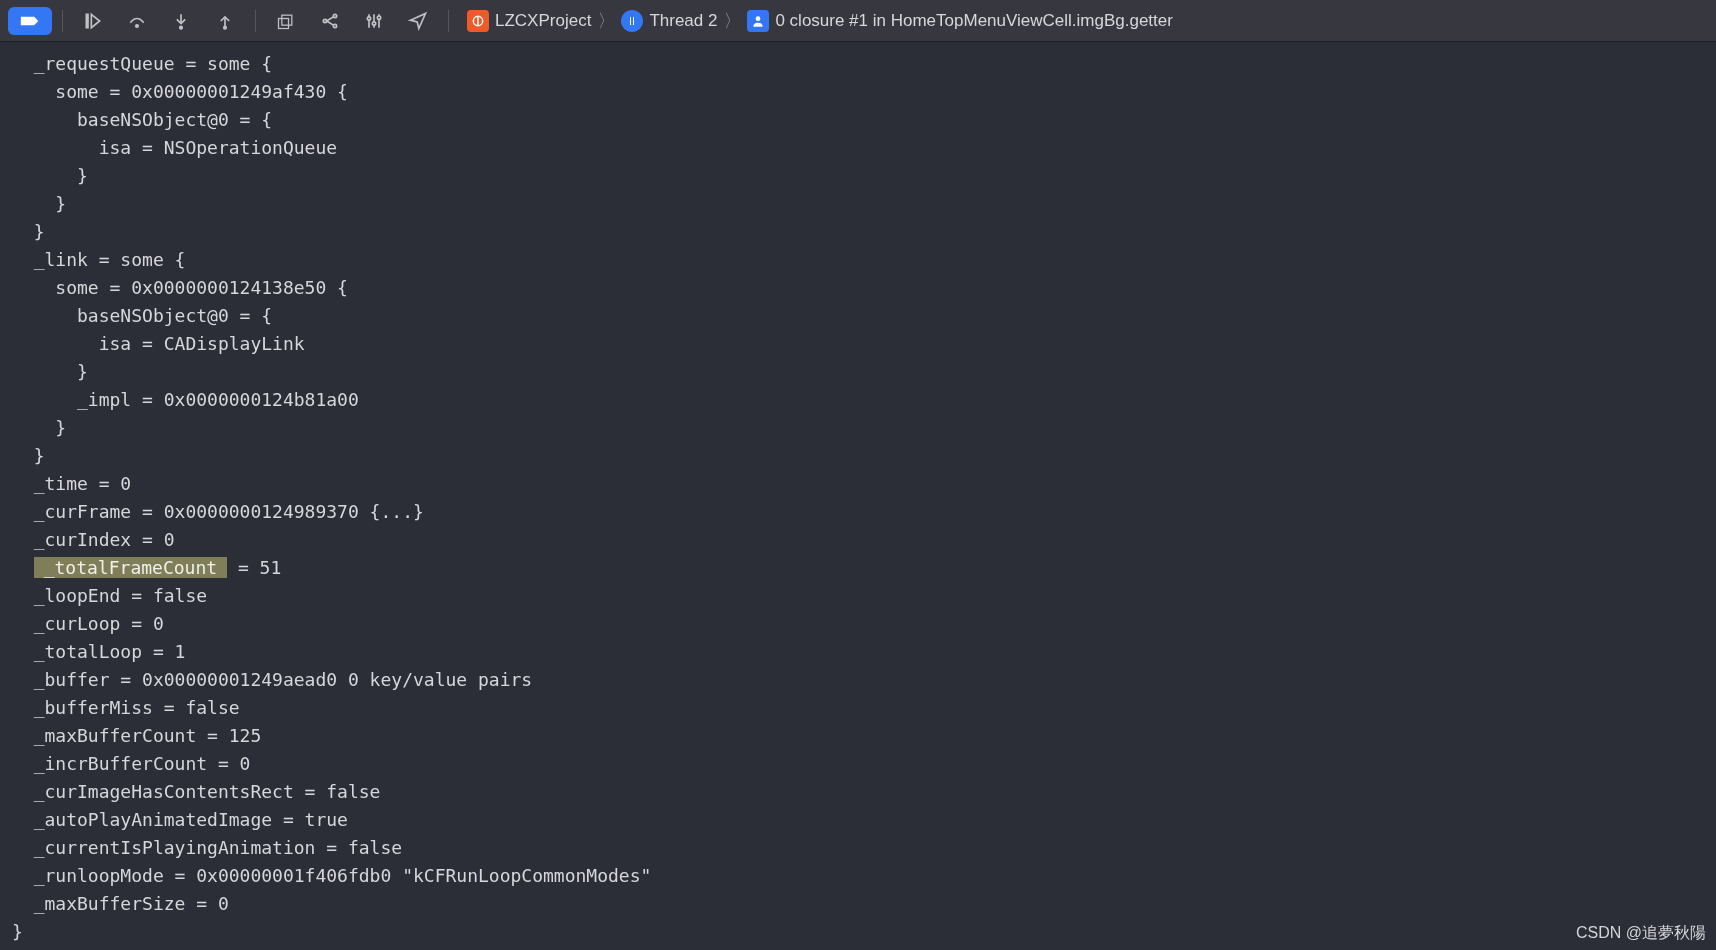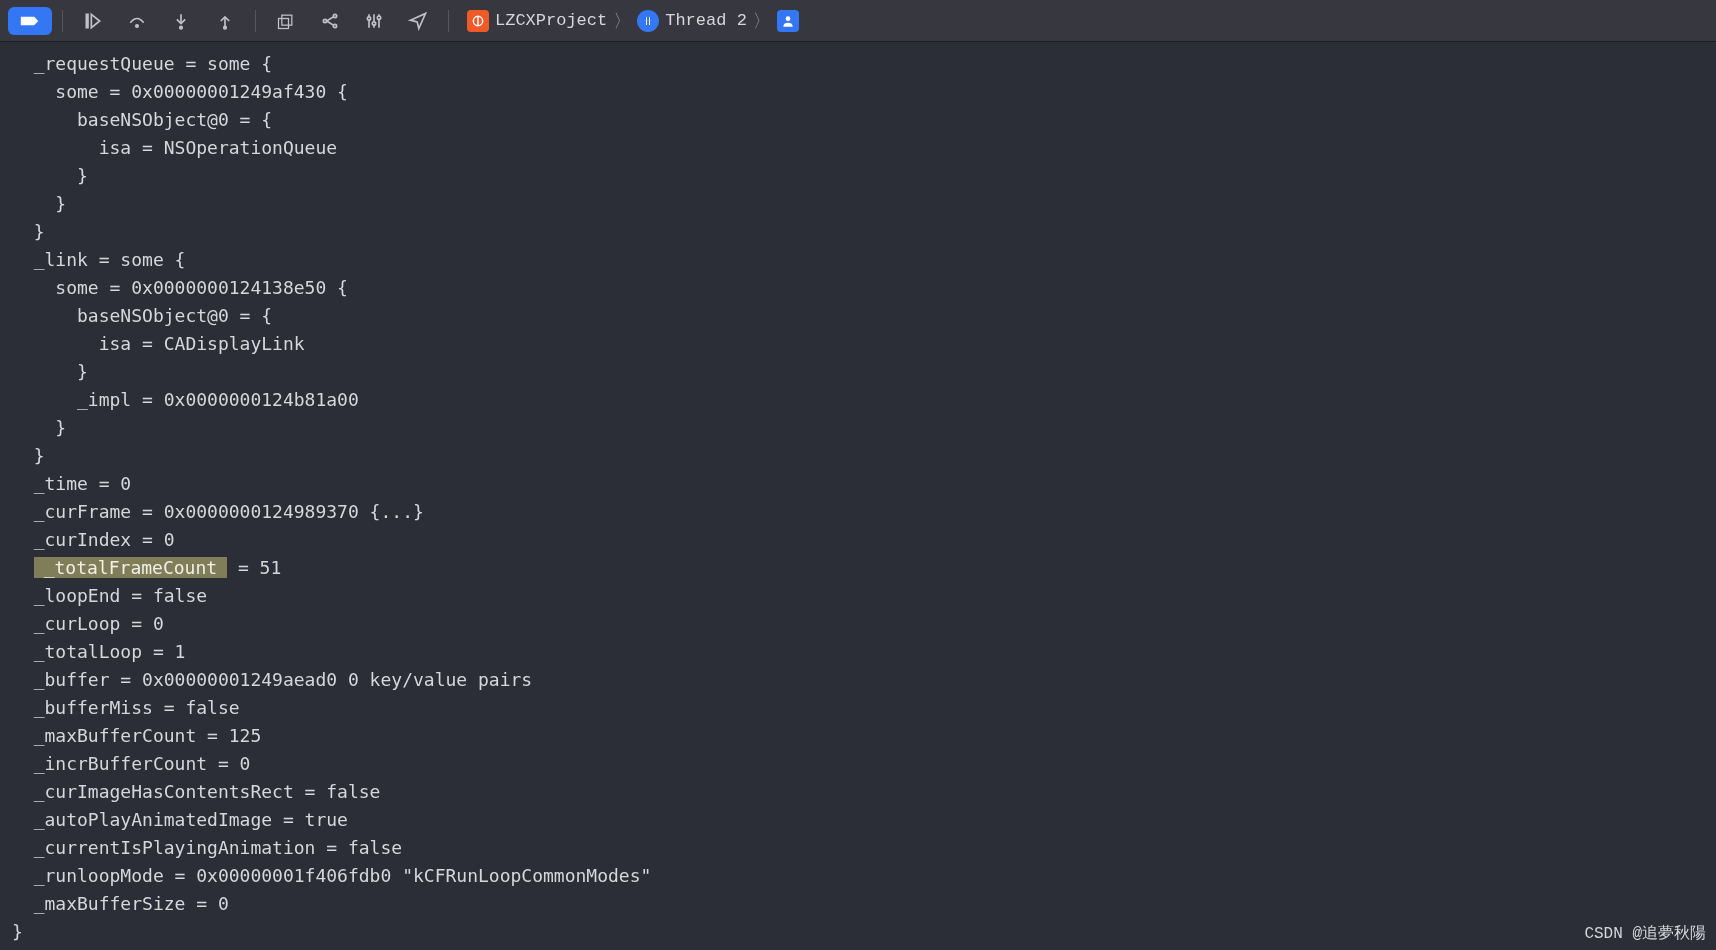--- a/index.html
+++ b/index.html
@@ -52,21 +52,20 @@
       margin: 0 6px;
     }
     .breadcrumb {
       display: flex;
       align-items: center;
       gap: 6px;
       margin-left: 8px;
       font-size: 17px;
       color: #d6d7db;
       font-weight: 500;
-      font-family: Liberation Mono, monospace;
     }
     .breadcrumb-item {
       display: flex;
       align-items: center;
       gap: 6px;
       cursor: pointer;
     }
     .breadcrumb-sep {
       color: #8a8b91;
       font-size: 18px;
@@ -98,21 +97,21 @@
       background: #807e58;
       color: #f0f0e8;
       padding: 0 10px;
     }
     .watermark {
       position: absolute;
       bottom: 6px;
       right: 10px;
       color: #d5d6da;
       font-size: 16px;
-      font-family: Liberation Mono, monospace;
+      font-family: Liberation Sans, sans-serif;
       margin-left: 28px;
     }
   </style>
 </head>
 <body>
 
 <div class="toolbar">
   <div class="toolbar-icon active">
     <svg viewBox="0 0 24 12">
         <path d="M1 1 H17 L22 6 L17 11 H1 Z" fill="currentColor"></path>
@@ -199,20 +198,21 @@
       <span>Thread 2</span>
     </div>
     <span class="breadcrumb-sep">〉</span>
     <div class="breadcrumb-item">
       <div class="bc-icon blue2">
         <svg viewBox="0 0 24 24" width="14" height="14" fill="#fff">
             <circle cx="12" cy="8" r="4"></circle>
             <path d="M4 22 Q4 15 12 15 Q20 15 20 22 Z"></path>
           </svg>
       </div>
+      <span>0 closure #1 in HomeTopMenuViewCell.imgBg.getter</span>
     </div>
   </div>
 </div>
 
 <div class="console"><div id="cl1">  _requestQueue = some {
     some = 0x00000001249af430 {
       baseNSObject@0 = {
         isa = NSOperationQueue
       }
     }

